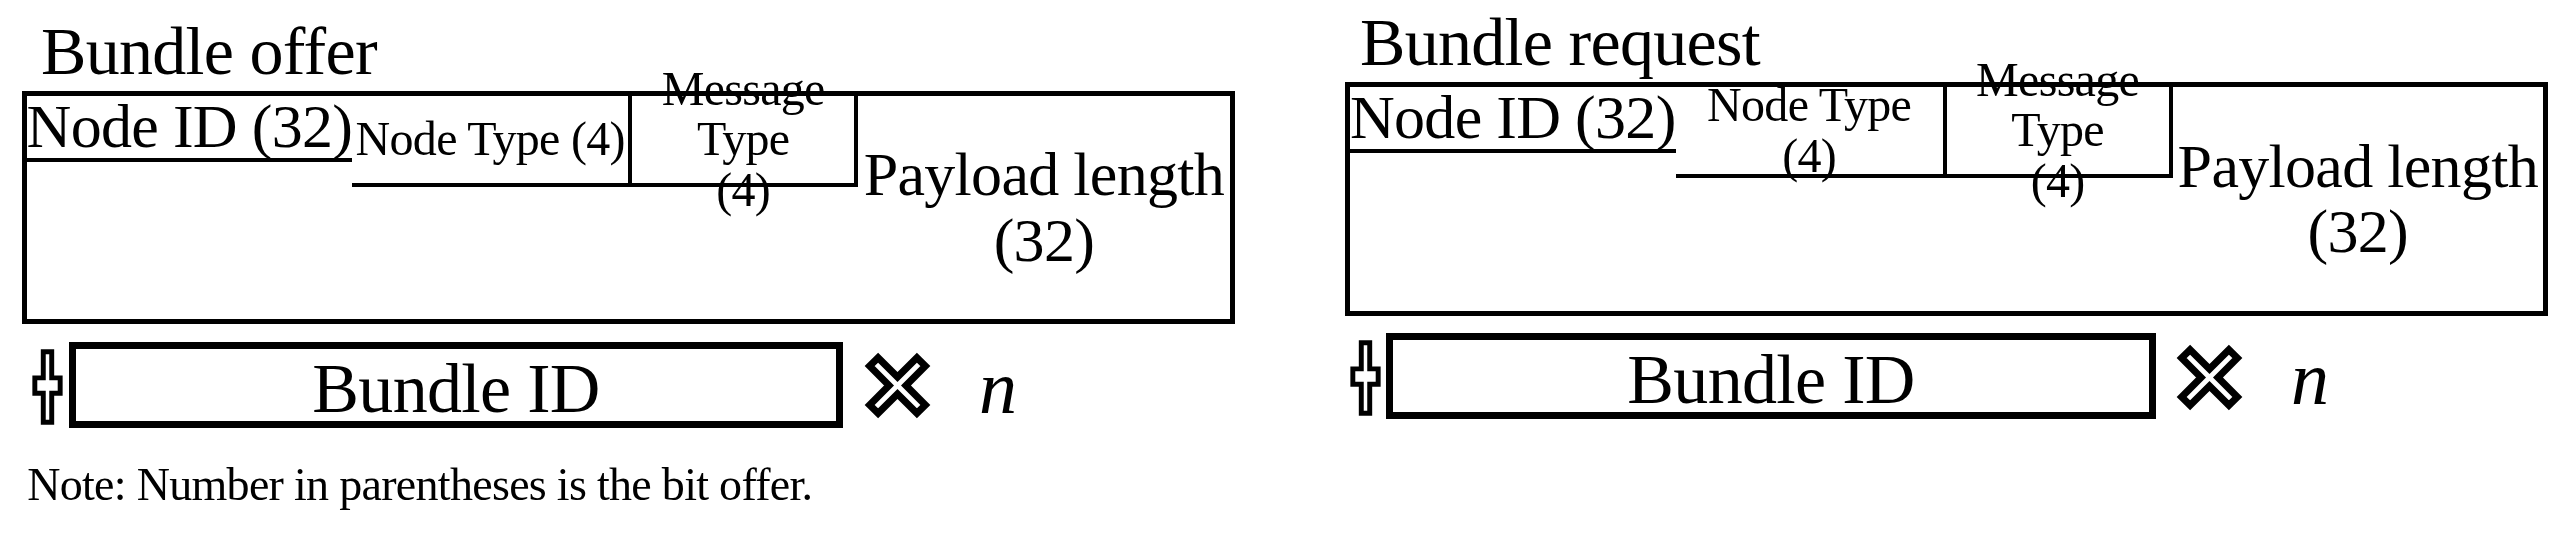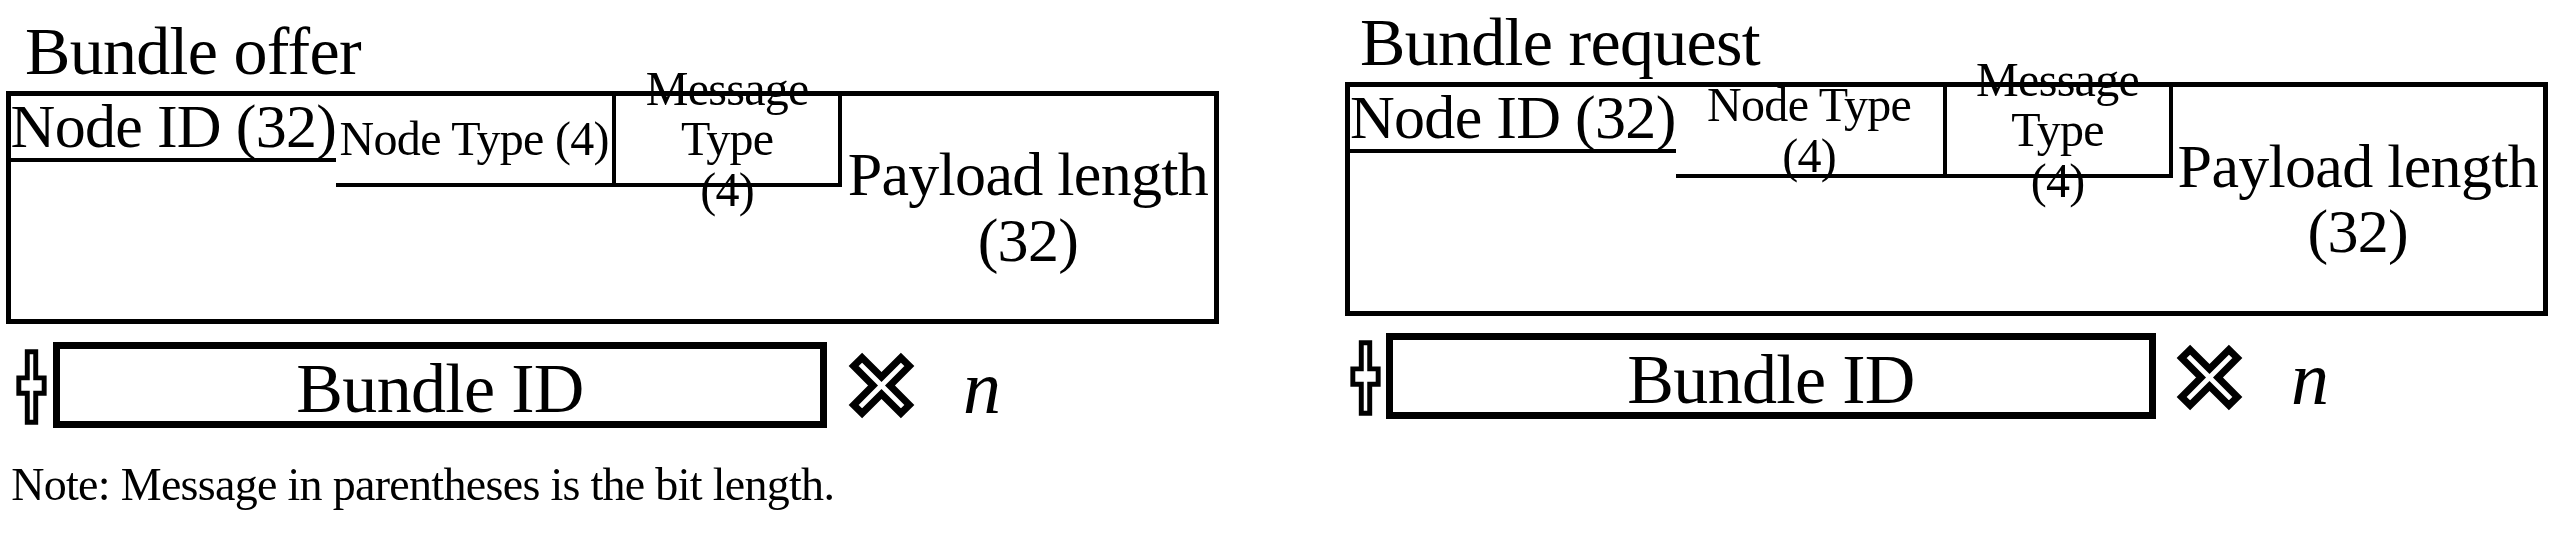--- a/index.html
+++ b/index.html
@@ -43,21 +43,21 @@
   }
   .note{
     font-size:46px;line-height:1;white-space:nowrap;
     letter-spacing:-0.7px;
   }
   svg{display:block;overflow:visible;}
 </style>
 </head>
 <body>
 
-<section class="abs" style="left:0;top:0;width:1288px;height:543px;">
+<section class="abs" style="left:16px;top:0;width:1288px;height:543px;">
 
   <div class="abs title" style="left:25px;top:17px;">Bundle offer</div>
 
   <div class="abs ptable" style="left:5.6px;top:91px;width:1213px;height:233px;">
     <div class="prow bb row-wide">
       <div class="cell big-label" style="flex:1;">Node ID (32)</div>
     </div>
     <div class="prow bb row-mid">
       <div class="cell br small-label" style="width:276px;">Node Type (4)</div>
       <div class="cell br small-label" style="width:222px;">
@@ -84,21 +84,21 @@
   </div>
 
   <span class="abs" style="left:848px;top:352px;">
     <svg width="67" height="67" viewBox="0 0 95 95">
       <polygon points="8,20 20,8 47.5,35.5 75,8 87,20 59.5,47.5 87,75 75,87 47.5,59.5 20,87 8,75 35.5,47.5" fill="#ffffff" stroke="#000000" stroke-width="10"></polygon>
     </svg>
   </span>
 
   <div class="abs n-label" style="left:963px;top:349px;">n</div>
 
-  <div class="abs note" style="left:11.2px;top:462px;">Note: Message in parentheses is the bit length.</div>
+  <div class="abs note" style="left:11.2px;top:462px;">Note: Number in parentheses is the bit offer.</div>
 </section>
 
 <section class="abs" style="left:1288px;top:0;width:1288px;height:543px;">
 
   <div class="abs title" style="left:72px;top:7.7px;">Bundle request</div>
 
   <div class="abs ptable" style="left:57px;top:82px;width:1203px;height:234px;">
     <div class="prow bb row-wide">
       <div class="cell big-label" style="flex:1;">Node ID (32)</div>
     </div>

